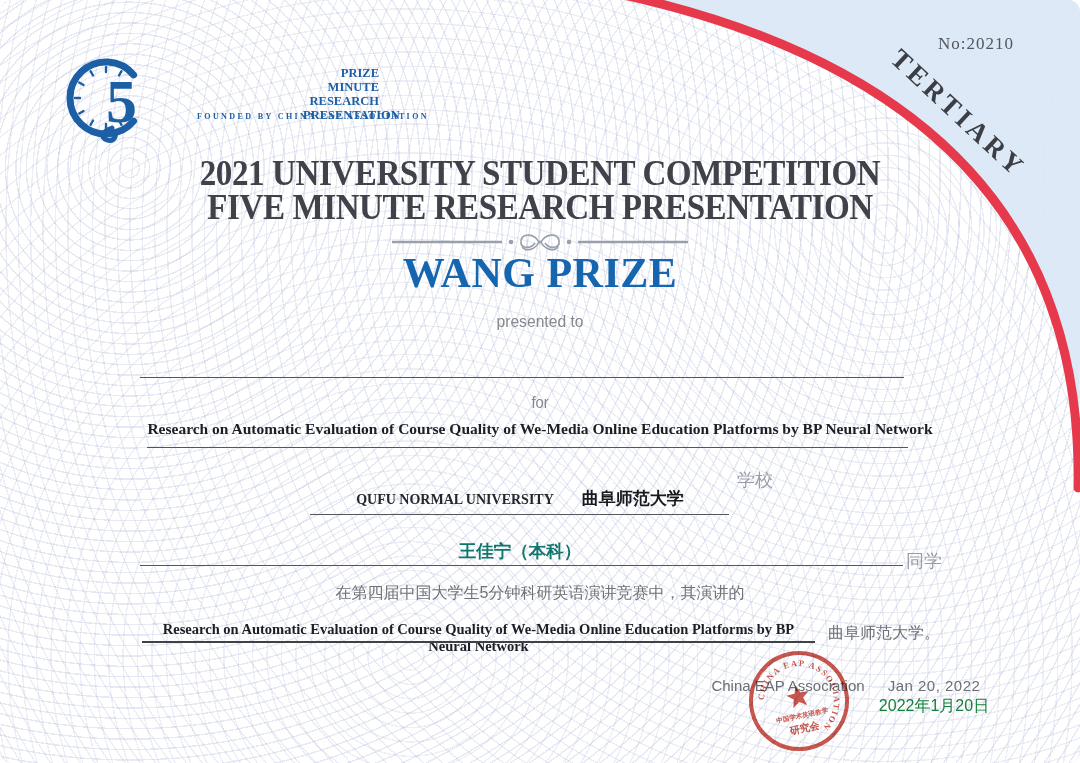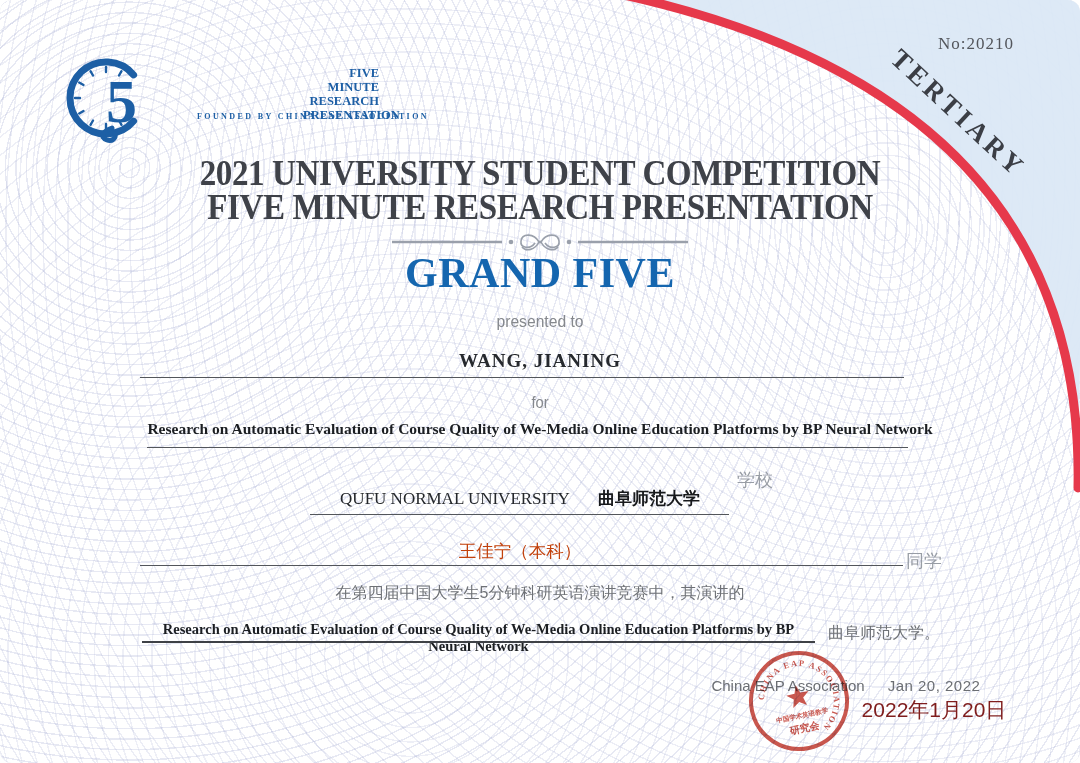--- a/index.html
+++ b/index.html
@@ -43,39 +43,39 @@
 
   .presented{left:40px;top:312px;width:1000px;text-align:center;font-size:17px;color:#85888d;transform:scaleX(.92);}
   .recipient{left:40px;top:350px;width:1000px;text-align:center;font-family:"Liberation Serif",serif;font-weight:700;font-size:19px;color:#26292e;letter-spacing:1px;}
   .rule{border-top:1.6px solid #53565b;height:0;}
   .rule-name{left:140px;top:377px;width:764px;}
   .for-label{left:40px;top:394px;width:1000px;text-align:center;font-size:16px;color:#85888d;transform:scaleX(.92);}
   .work-title{left:90px;top:420px;width:900px;text-align:center;font-family:"Liberation Serif",serif;font-weight:700;font-size:15.5px;color:#1b1e22;}
   .rule-work{left:147px;top:447px;width:761px;}
 
   .school-line{left:90px;top:487px;width:860px;text-align:center;}
-  .school-line .en{font-family:"Liberation Serif",serif;font-weight:400;font-size:17px;color:#24272b;}
+  .school-line .en{font-family:"Liberation Serif",serif;font-weight:700;font-size:14px;color:#24272b;}
   .school-line .gap{display:inline-block;width:28px;}
   .school-line .zh{font-weight:700;font-size:17px;color:#17191c;}
   .rule-school{left:310px;top:514px;width:419px;}
   .school-label{left:737px;top:468px;font-size:18px;color:#989da5;}
 
-  .student-line{left:60px;top:539px;width:920px;text-align:center;font-weight:400;font-size:17.5px;color:#c2410c;}
+  .student-line{left:60px;top:539px;width:920px;text-align:center;font-weight:700;font-size:17.5px;color:#0f766e;}
   .rule-student{left:140px;top:565px;width:763px;}
   .student-label{left:906px;top:549px;font-size:18px;color:#989da5;}
 
   .citation-intro{left:40px;top:583px;width:1000px;text-align:center;font-size:16px;color:#6e7176;}
   .citation-work{left:142px;top:621px;width:673px;text-align:center;font-family:"Liberation Serif",serif;font-weight:700;font-size:14.5px;color:#1b1e22;}
   .rule-bottom{left:142px;top:641px;width:673px;border-top-width:2px;border-top-color:#3e4146;}
   .citation-result{left:828px;top:623px;font-size:16px;color:#6e7176;}
 
   .org-en{left:700px;top:677px;width:176px;text-align:center;font-size:15px;color:#6b6e73;}
   .org-zh{left:700px;top:696px;width:176px;text-align:center;font-size:15px;color:#6b6e73;}
   .date-en{left:858px;top:677px;width:152px;text-align:center;font-size:15px;color:#6b6e73;letter-spacing:.5px;}
-  .date-zh{left:858px;top:696px;width:152px;text-align:center;font-size:21px;color:#7f1d1d;}
+  .date-zh{left:858px;top:696px;width:152px;text-align:center;font-size:16px;color:#15803d;}
   .seal{left:744px;top:646px;z-index:3;opacity:.85;transform:rotate(-12deg);mix-blend-mode:multiply;}
 </style>
 </head>
 <body>
 
 <div class="cert">
   <div class="waves"></div>
 
   <svg class="corner-svg" width="1080" height="763" viewBox="0 0 1080 763">
     <path d="M610,-8 Q1086,92 1078,488 L1086,-8 Z" fill="#dbe8f5" opacity="0.95"></path>
@@ -95,21 +95,21 @@
       <line x1="20" y1="42" x2="15" y2="42"></line>
       <line x1="23.5" y1="55" x2="19.2" y2="57.5"></line>
       <line x1="33" y1="64.5" x2="30.5" y2="68.8"></line>
       <line x1="46" y1="68" x2="46" y2="73"></line>
       <line x1="59" y1="64.5" x2="61.5" y2="68.8"></line>
     </g>
     <text x="46" y="66" font-family="Liberation Serif, serif" font-weight="700" font-size="62" fill="#1d5fa5">5</text>
     <path d="M52,72 c-9,3 -13,9 -5,12 c5,2 9,-2 8,-6" fill="none" stroke="#1d5fa5" stroke-width="5" stroke-linecap="round"></path>
   </svg>
   <div class="layer logo-tag">
-    <div>FIVE MINUTE</div>
+    <div>PRIZE MINUTE</div>
     <div>RESEARCH</div>
     <div>PRESENTATION</div>
   </div>
   <div class="layer logo-founded">FOUNDED BY CHINA EAP ASSOCIATION</div>
 
   <div class="layer title-wrap">
     <span style="display:block">2021 UNIVERSITY STUDENT COMPETITION</span>
     <span style="display:block">FIVE MINUTE RESEARCH PRESENTATION</span>
   </div>
 
@@ -120,23 +120,22 @@
       <path d="M149,11 c-5,-9 -17,-9 -18,-1 c-1,7 9,9 14,2"></path>
       <path d="M151,11 c5,-9 17,-9 18,-1 c1,7 -9,9 -14,2"></path>
       <path d="M149,11 c-4,8 -13,10 -17,5"></path>
       <path d="M151,11 c4,8 13,10 17,5"></path>
     </g>
     <circle cx="121" cy="11" r="2.3" fill="#9aa0ab"></circle>
     <circle cx="179" cy="11" r="2.3" fill="#9aa0ab"></circle>
     <circle cx="150" cy="11" r="1.6" fill="#9aa0ab"></circle>
   </svg>
 
-  <div class="layer award">GRAND FIVE</div>
+  <div class="layer award">WANG PRIZE</div>
   <div class="layer presented">presented to</div>
-  <div class="layer recipient">WANG, JIANING</div>
   <div class="layer rule rule-name"></div>
   <div class="layer for-label">for</div>
   <div class="layer work-title">Research on Automatic Evaluation of Course Quality of We-Media Online Education Platforms by BP Neural Network</div>
   <div class="layer rule rule-work"></div>
 
   <div class="layer school-line">
     <span class="en">QUFU NORMAL UNIVERSITY</span><span class="gap"></span><span class="zh">曲阜师范大学</span>
   </div>
   <div class="layer rule rule-school"></div>
   <div class="layer school-label">学校</div>

